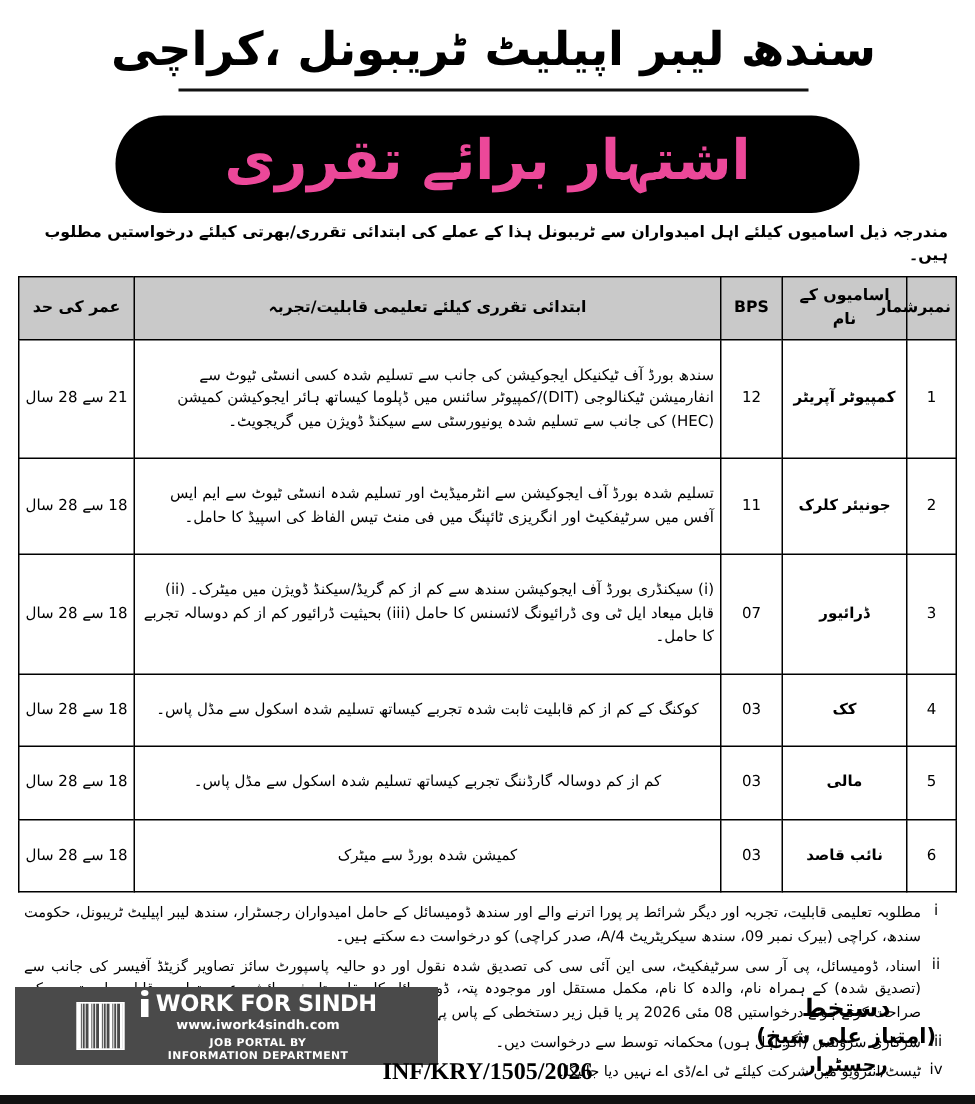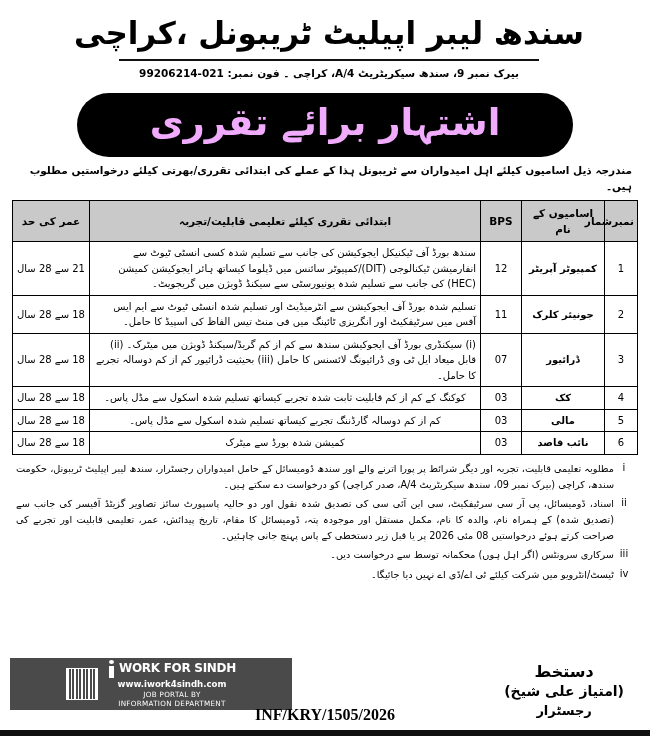--- a/index.html
+++ b/index.html
@@ -60,21 +60,21 @@
     margin-top: 2px;
   }
 
   
   .banner-wrap {
     margin: 9px auto 0 auto;
     width: 496px;
   }
   .banner {
     background: #000;
-    color: #f0abfc;
+    color: #ec4899;
     border-radius: 32px;
     text-align: center;
     padding: 6px 30px 10px 30px;
     font-size: 37px;
     font-weight: 700;
     letter-spacing: 2px;
     line-height: 1.32;
     direction: rtl;
   }
   .intro-line {
@@ -92,21 +92,21 @@
   }
   table.jobs {
     width: 100%;
     border-collapse: collapse;
     direction: rtl;
     table-layout: fixed;
     border: 1.6px solid #000;
   }
   table.jobs th, table.jobs td {
     border: 1px solid #000;
-    padding: 3px 4px;
+    padding: 16px 4px;
     vertical-align: middle;
     font-size: 10px;
     line-height: 1.55;
   }
   table.jobs thead th {
     background: #c9c9c9;
     font-weight: 700;
     font-size: 10.5px;
     text-align: center;
     padding: 4px 3px;
@@ -214,21 +214,21 @@
     display: flex;
     flex-direction: column;
     align-items: center;
     line-height: 1.12;
   }
   .portal-brand {
     display: flex;
     flex-direction: row;
     align-items: center;
     gap: 4px;
-    font-size: 12px;
+    font-size: 15px;
     font-weight: 700;
     letter-spacing: -0.3px;
   }
   .brand-i {
     display: inline-block;
     width: 7px;
     position: relative;
     height: 18px;
   }
   .brand-i::before {
@@ -246,21 +246,21 @@
     width: 5px; height: 12px;
     background: #fff;
   }
   .portal-url {
     font-size: 8.6px;
     font-weight: 700;
     margin-top: 2px;
   }
   .portal-sub {
     font-size: 7.2px;
-    font-weight: 400;
+    font-weight: 700;
     letter-spacing: 0.3px;
     margin-top: 1px;
   }
   .qr {
     width: 30px;
     height: 30px;
     background:
       linear-gradient(90deg, #fff 25%, #4a4a4a 25% 37%, #fff 37% 50%, #4a4a4a 50% 62%, #fff 62% 75%, #4a4a4a 75%),
       #ddd;
     background-size: 7px 7px;
@@ -277,21 +277,20 @@
   }
 </style>
 </head>
 <body>
 
 <div class="page">
 
   <div class="header">
     <div class="org-title">سندھ لیبر اپیلیٹ ٹریبونل ،کراچی</div>
     <div class="title-rule"></div>
-    <div class="addr-line">بیرک نمبر 9، سندھ سیکریٹریٹ 4/A، کراچی ۔ فون نمبر: 021-99206214</div>
   </div>
 
   <div class="banner-wrap">
     <div class="banner">اشتہار برائے تقرری</div>
   </div>
 
   <div class="intro-line">مندرجہ ذیل اسامیوں کیلئے اہل امیدواران سے ٹریبونل ہذا کے عملے کی ابتدائی تقرری/بھرتی کیلئے درخواستیں مطلوب ہیں۔</div>
 
   <div class="tbl-wrap">
     <table class="jobs">

